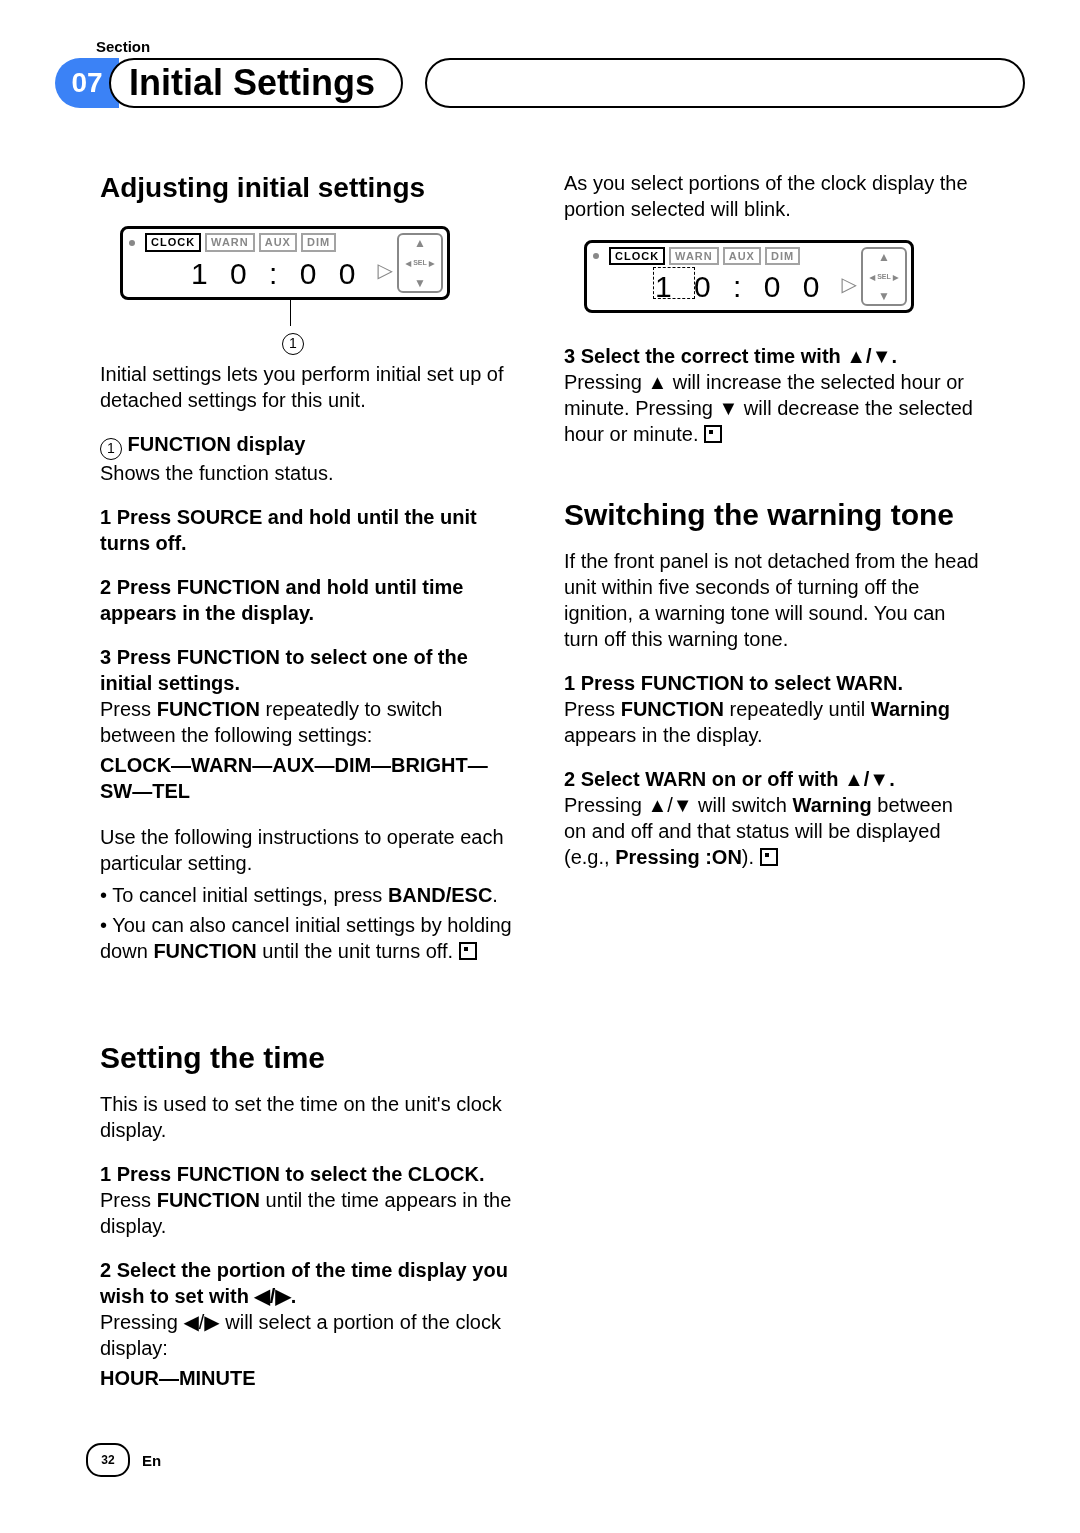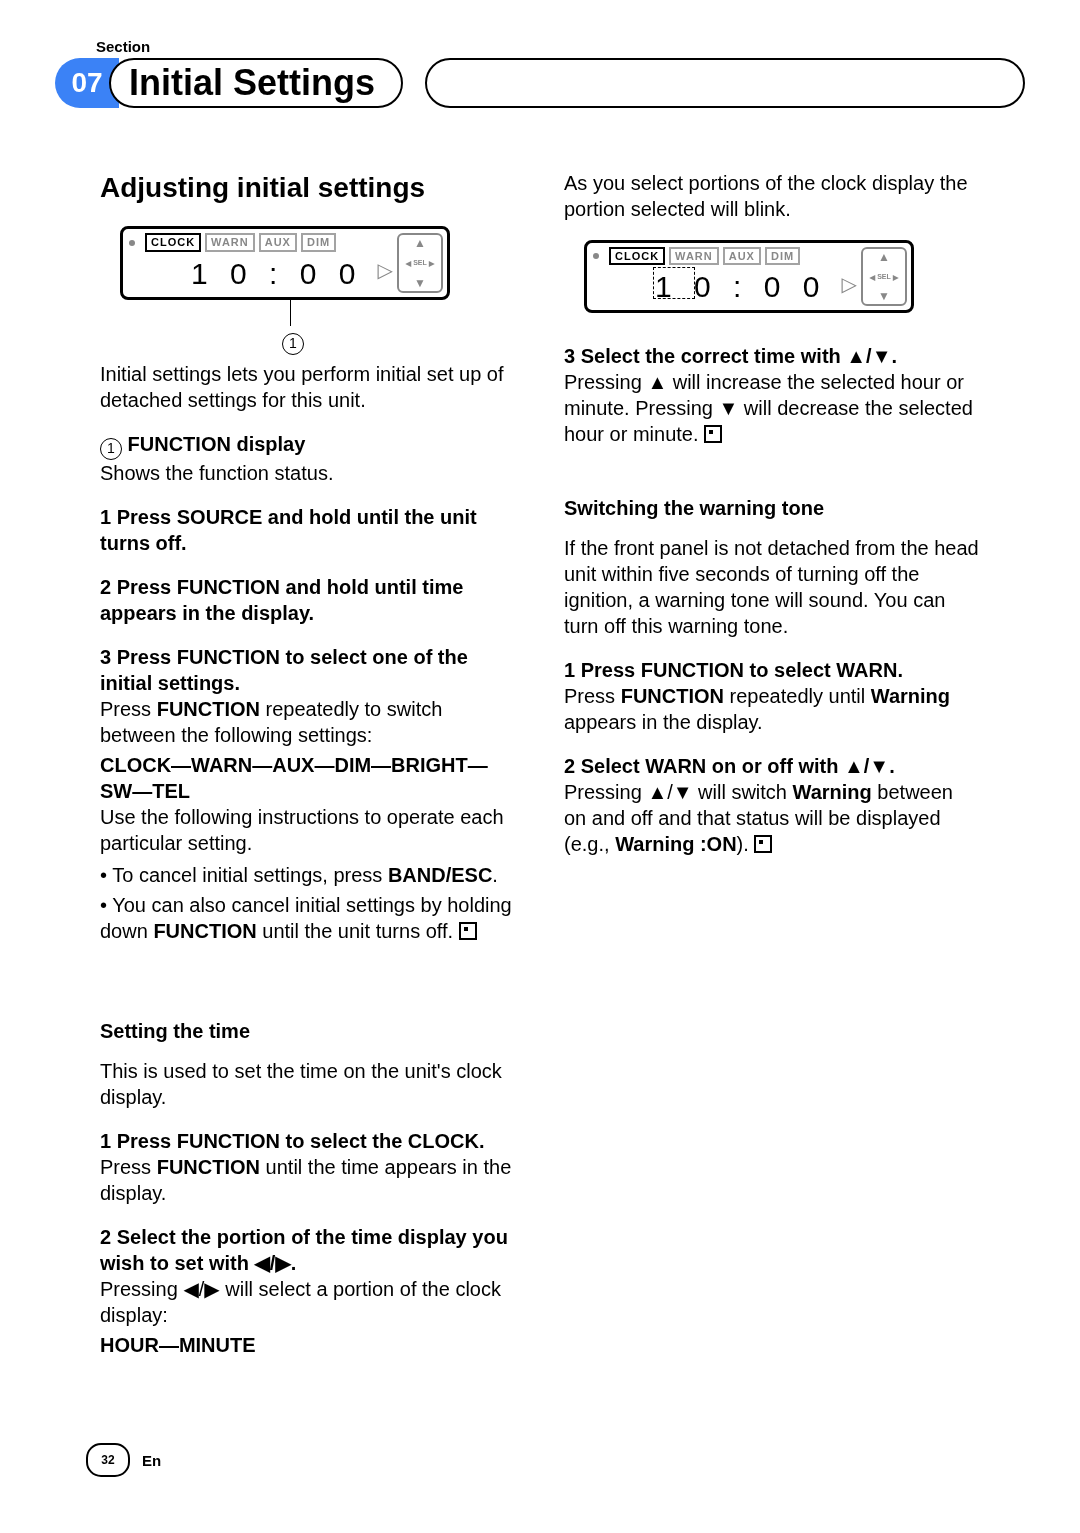--- a/index.html
+++ b/index.html
@@ -67,21 +67,21 @@
     left: 100px;
     right: 100px;
     bottom: 120px;
     column-count: 2;
     column-gap: 48px;
     column-fill: auto;
     font-size: 20px;
     line-height: 1.3;
   }
   .h1 { font-size: 28px; font-weight: bold; margin: 0 0 20px 0; }
-  .h2 { font-size: 20px; font-weight: bold; margin: 0 0 14px 0; }
+  .h2 { font-size: 30px; font-weight: bold; margin: 0 0 14px 0; }
   .p { margin: 0 0 18px 0; }
   .step-line { font-weight: bold; }
   .bold { font-weight: bold; }
   .indent-bullet { margin: 0 0 4px 0; }
   .stop-square {
     display: inline-block;
     width: 14px;
     height: 14px;
     border: 2px solid #000;
     vertical-align: -2px;
@@ -268,21 +268,21 @@
   </p>
 
   <p class="p step-line">1   Press SOURCE and hold until the unit turns off.</p>
   <p class="p step-line">2   Press FUNCTION and hold until time appears in the display.</p>
 
   <div class="section-block">
     <p class="p" style="margin-bottom:4px;">
       <span class="step-line">3   Press FUNCTION to select one of the initial settings.</span><br>
       <span>Press </span><span class="bold">FUNCTION</span><span> repeatedly to switch between the following settings:</span>
     </p>
-    <p class="p bold" style="margin-bottom:0;">CLOCK—WARN—AUX—DIM—BRIGHT—SW—TEL</p>
+    <p class="p bold" style="margin-bottom:20px;">CLOCK—WARN—AUX—DIM—BRIGHT—SW—TEL</p>
     <p class="p" style="margin-bottom:6px;">Use the following instructions to operate each particular setting.</p>
     <p class="indent-bullet">
       <span>• To cancel initial settings, press </span><span class="bold">BAND/ESC</span><span>.</span>
     </p>
     <p class="p">
       <span>• You can also cancel initial settings by holding down </span><span class="bold">FUNCTION</span><span> until the unit turns off.  </span><span class="stop-square"></span>
     </p>
   </div>
 
   <div class="spacer-lg"></div>
@@ -344,21 +344,21 @@
     <div class="h2">Switching the warning tone</div>
     <p class="p">If the front panel is not detached from the head unit within five seconds of turning off the ignition, a warning tone will sound. You can turn off this warning tone.</p>
 
     <p class="p">
       <span class="step-line">1   Press FUNCTION to select WARN.</span><br>
       <span>Press </span><span class="bold">FUNCTION</span><span> repeatedly until </span><span class="bold">Warning</span><span> appears in the display.</span>
     </p>
 
     <p class="p">
       <span class="step-line"><span>2   Select WARN on or off with </span><span class="arrow">▲/▼</span><span>.</span></span><br>
-      <span>Pressing </span><span class="arrow">▲/▼</span><span> will switch </span><span class="bold">Warning</span><span> between on and off and that status will be displayed (e.g., </span><span class="bold">Warning :ON</span><span>).  </span><span class="stop-square"></span>
+      <span>Pressing </span><span class="arrow">▲/▼</span><span> will switch </span><span class="bold">Warning</span><span> between on and off and that status will be displayed (e.g., </span><span class="bold">Pressing :ON</span><span>).  </span><span class="stop-square"></span>
     </p>
   </div>
 
 </div>
 
 <div class="footer">
   <div class="page-pill">32</div>
   <div class="lang">En</div>
 </div>
 

